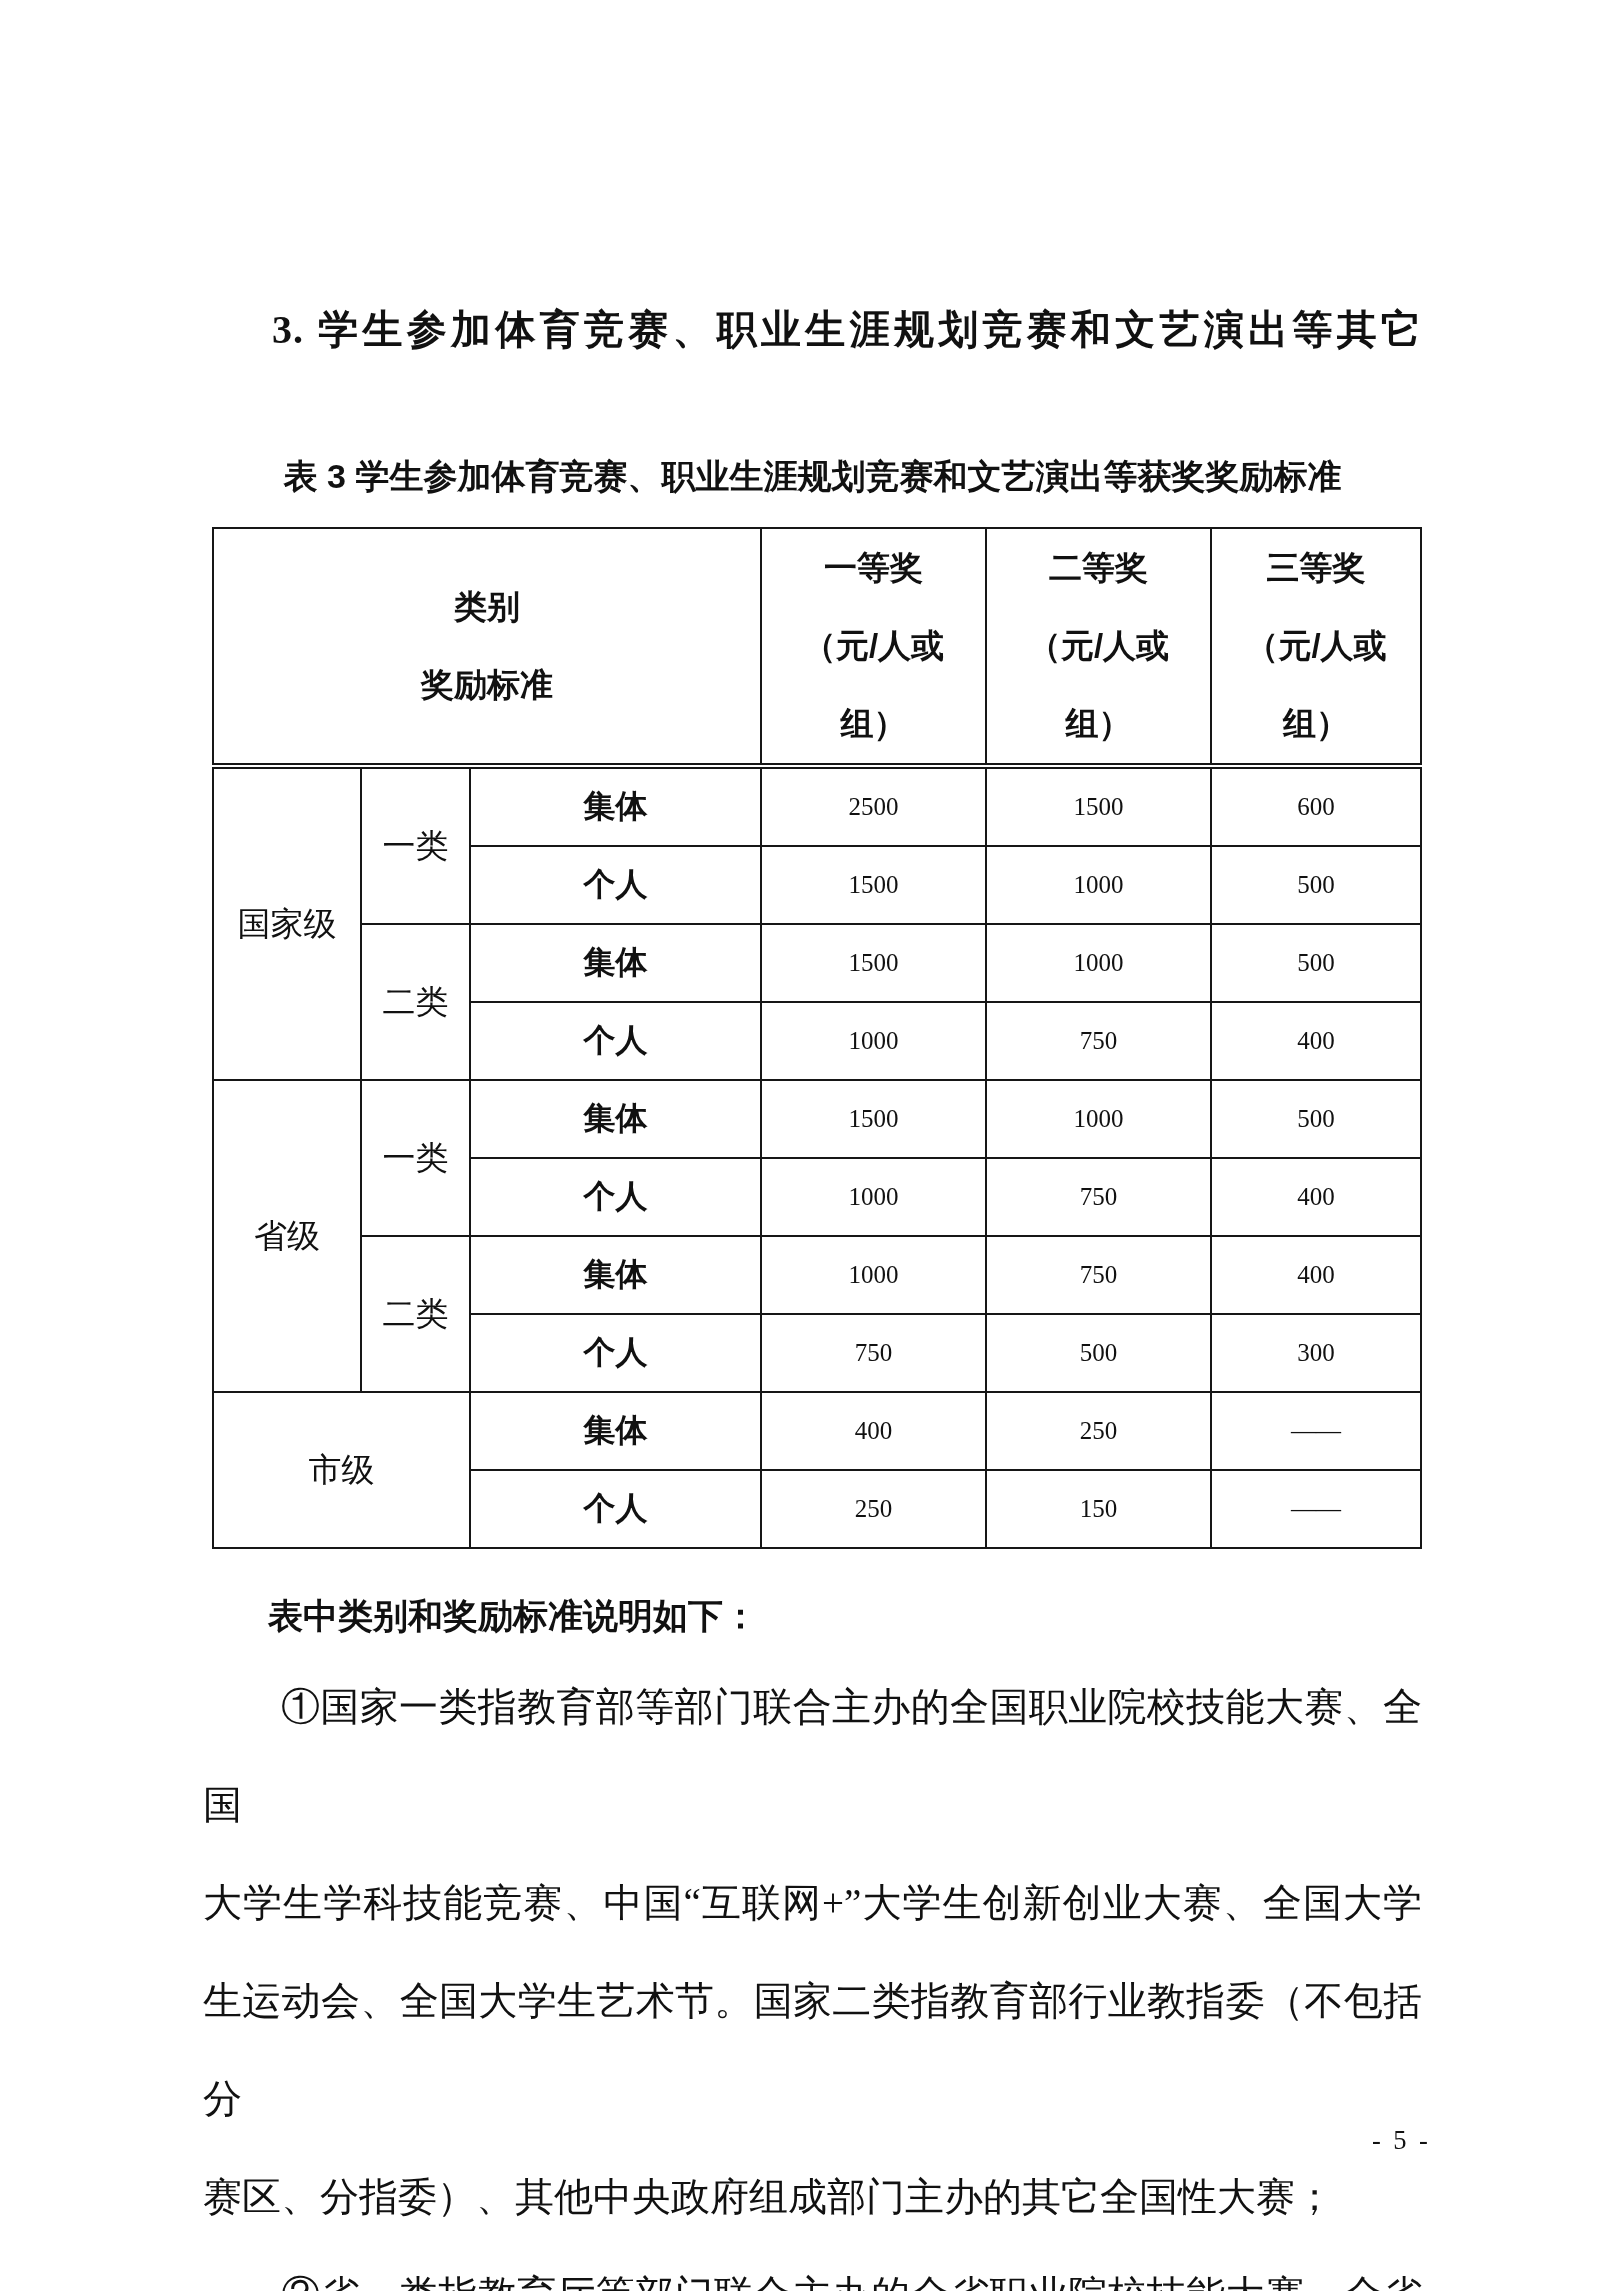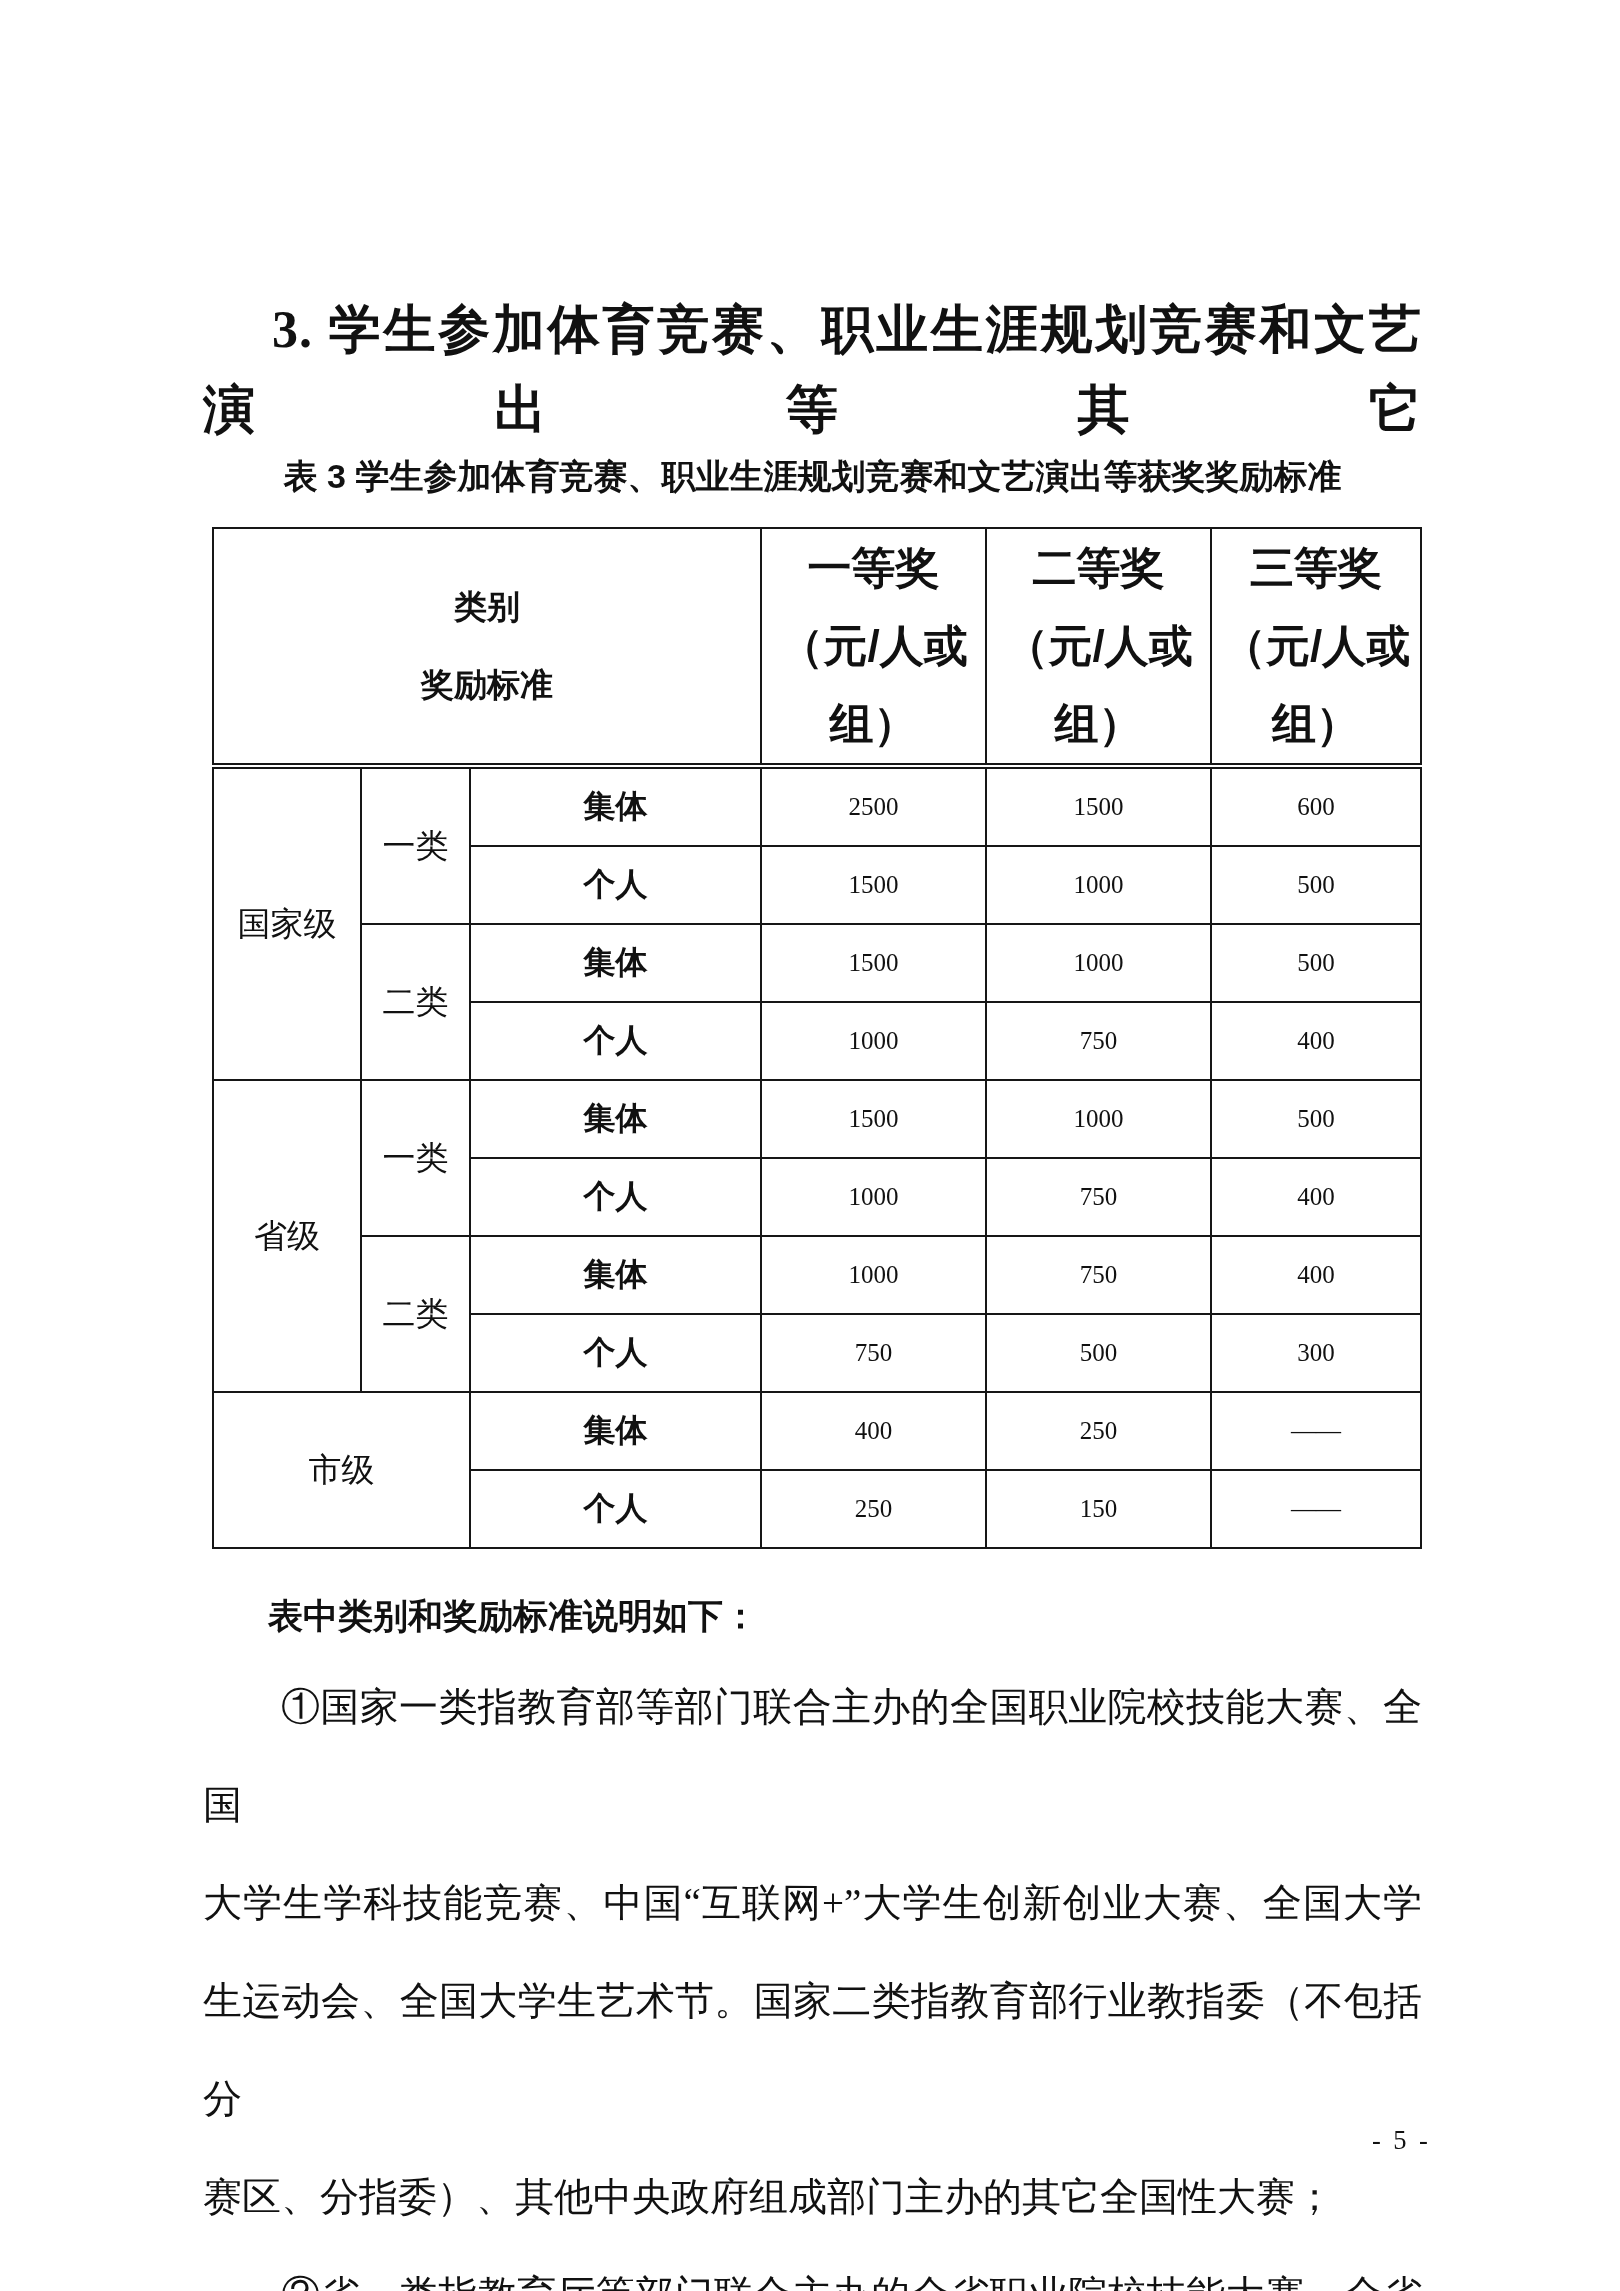--- a/index.html
+++ b/index.html
@@ -13,21 +13,21 @@
     font-family: "Liberation Serif", "DejaVu Serif", serif;
     overflow: hidden;
   }
 
   
   .heading {
     position: absolute;
     left: 203px;
     top: 290px;
     width: 1219px;
-    font-size: 52px;
+    font-size: 40px;
     font-weight: bold;
     line-height: 80px;
     letter-spacing: 1px;
   }
   .jl { text-align: justify; text-align-last: justify; }
   .ind1 { text-indent: 69px; }
   .ind  { text-indent: 78px; }
 
   
   .caption {
@@ -65,21 +65,21 @@
     font-weight: bold;
   }
   .corner div {
     font-family: "Liberation Sans", "DejaVu Sans", sans-serif;
     font-size: 33px;
     line-height: 78px;
     font-weight: bold;
   }
   .prize div {
     font-family: "Liberation Sans", "DejaVu Sans", sans-serif;
-    font-size: 44px;
+    font-size: 33px;
     line-height: 78px;
     font-weight: bold;
   }
   .award-table tbody td { height: 76px; }
   .lvl, .cls {
     font-family: "Liberation Serif", "DejaVu Serif", serif;
     font-size: 33px;
     font-weight: normal;
   }
   .typ {

